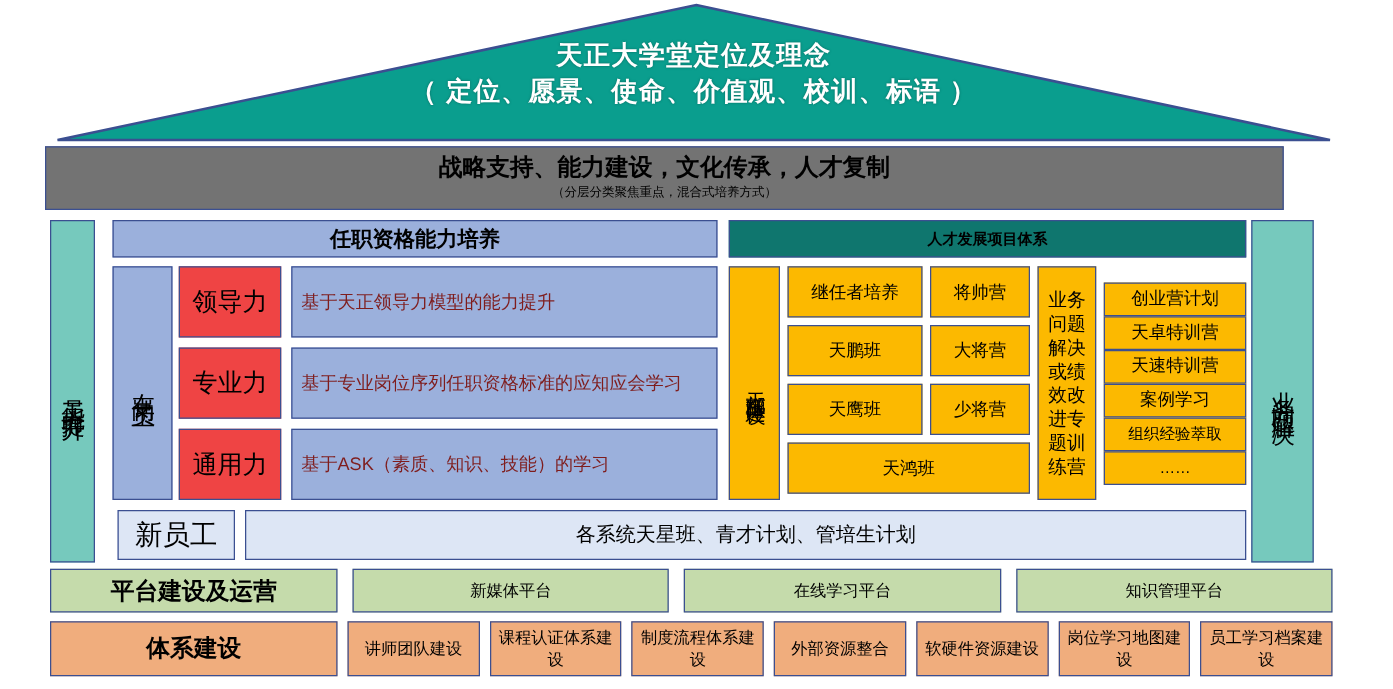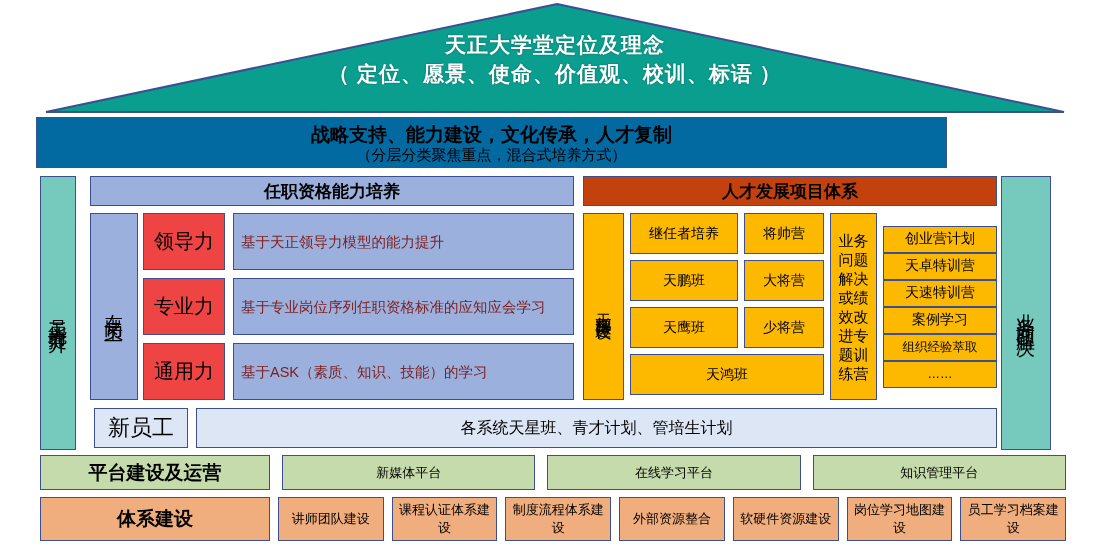--- a/index.html
+++ b/index.html
@@ -17,27 +17,27 @@
   .roof-text{
     position:absolute;left:0;top:28px;width:100%;
     text-align:center;color:#ffffff;font-weight:bold;
     font-size:21px;line-height:29px;letter-spacing:1px;
     text-shadow:0 0 2px rgba(0,0,0,.35);
     pointer-events:none;
   }
 
   
   .banner{
-    position:absolute;left:36px;top:117px;width:911px;height:51px;
-    background:#0369a1;border:1.5px solid #3b4f91;
+    position:absolute;left:36px;top:117px;width:991px;height:51px;
+    background:#737373;border:1.5px solid #3b4f91;
     display:flex;flex-direction:column;align-items:center;justify-content:center;
     box-sizing:border-box;
   }
   .banner .b1{font-size:19px;font-weight:bold;color:#000;line-height:24px;}
-  .banner .b2{font-size:15px;color:#000;line-height:16px;}
+  .banner .b2{font-size:10px;color:#000;line-height:16px;}
 
   
   .sidebar{
     position:absolute;background:#76c9bd;border:1.5px solid #3b4f91;
     box-sizing:border-box;display:flex;align-items:center;justify-content:center;
   }
   .vtext{
     writing-mode:vertical-rl;text-orientation:upright;
     font-size:19px;font-weight:normal;color:#000;letter-spacing:3px;line-height:1;
   }
@@ -70,23 +70,23 @@
   .bdesc{
     flex:1;background:#9bb0dc;border:1.5px solid #3b4f91;box-sizing:border-box;
     display:flex;align-items:center;padding:0 7px;
     font-size:14.5px;color:#7f1d1d;line-height:20px;
   }
 
   
   .yel-wrap{position:absolute;left:583px;top:176px;width:414px;height:224px;}
   .yel-head{
     position:absolute;left:0;top:0;width:414px;height:30px;
-    background:#c2410c;border:1.5px solid #3b4f91;box-sizing:border-box;
-    display:flex;align-items:center;justify-content:center;
-    font-size:17px;font-weight:bold;color:#000;
+    background:#0f766e;border:1.5px solid #3b4f91;box-sizing:border-box;
+    display:flex;align-items:center;justify-content:center;
+    font-size:12px;font-weight:bold;color:#000;
   }
   .yel-body{position:absolute;left:0;top:37px;width:414px;height:187px;display:flex;}
   .ycadre{
     width:41px;background:#fcb900;border:1.5px solid #3b4f91;box-sizing:border-box;
     display:flex;align-items:center;justify-content:center;margin-right:6px;
   }
   .ycadre .vtext{font-size:16px;letter-spacing:2px;}
   .ygrid{width:194px;margin-right:6px;display:flex;flex-direction:column;}
   .ygrid .grow{display:flex;height:41px;margin-bottom:6px;}
   .ycell{

